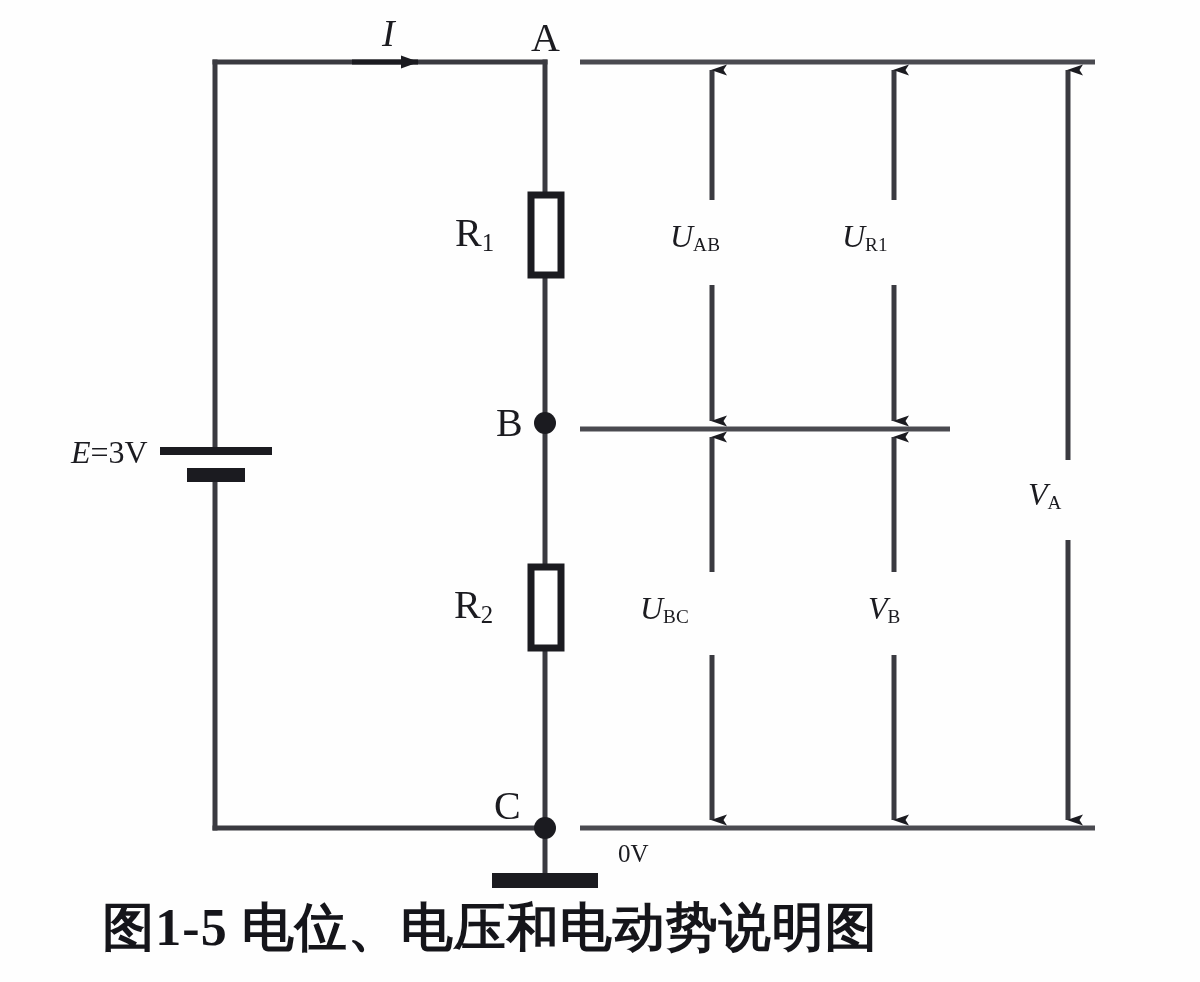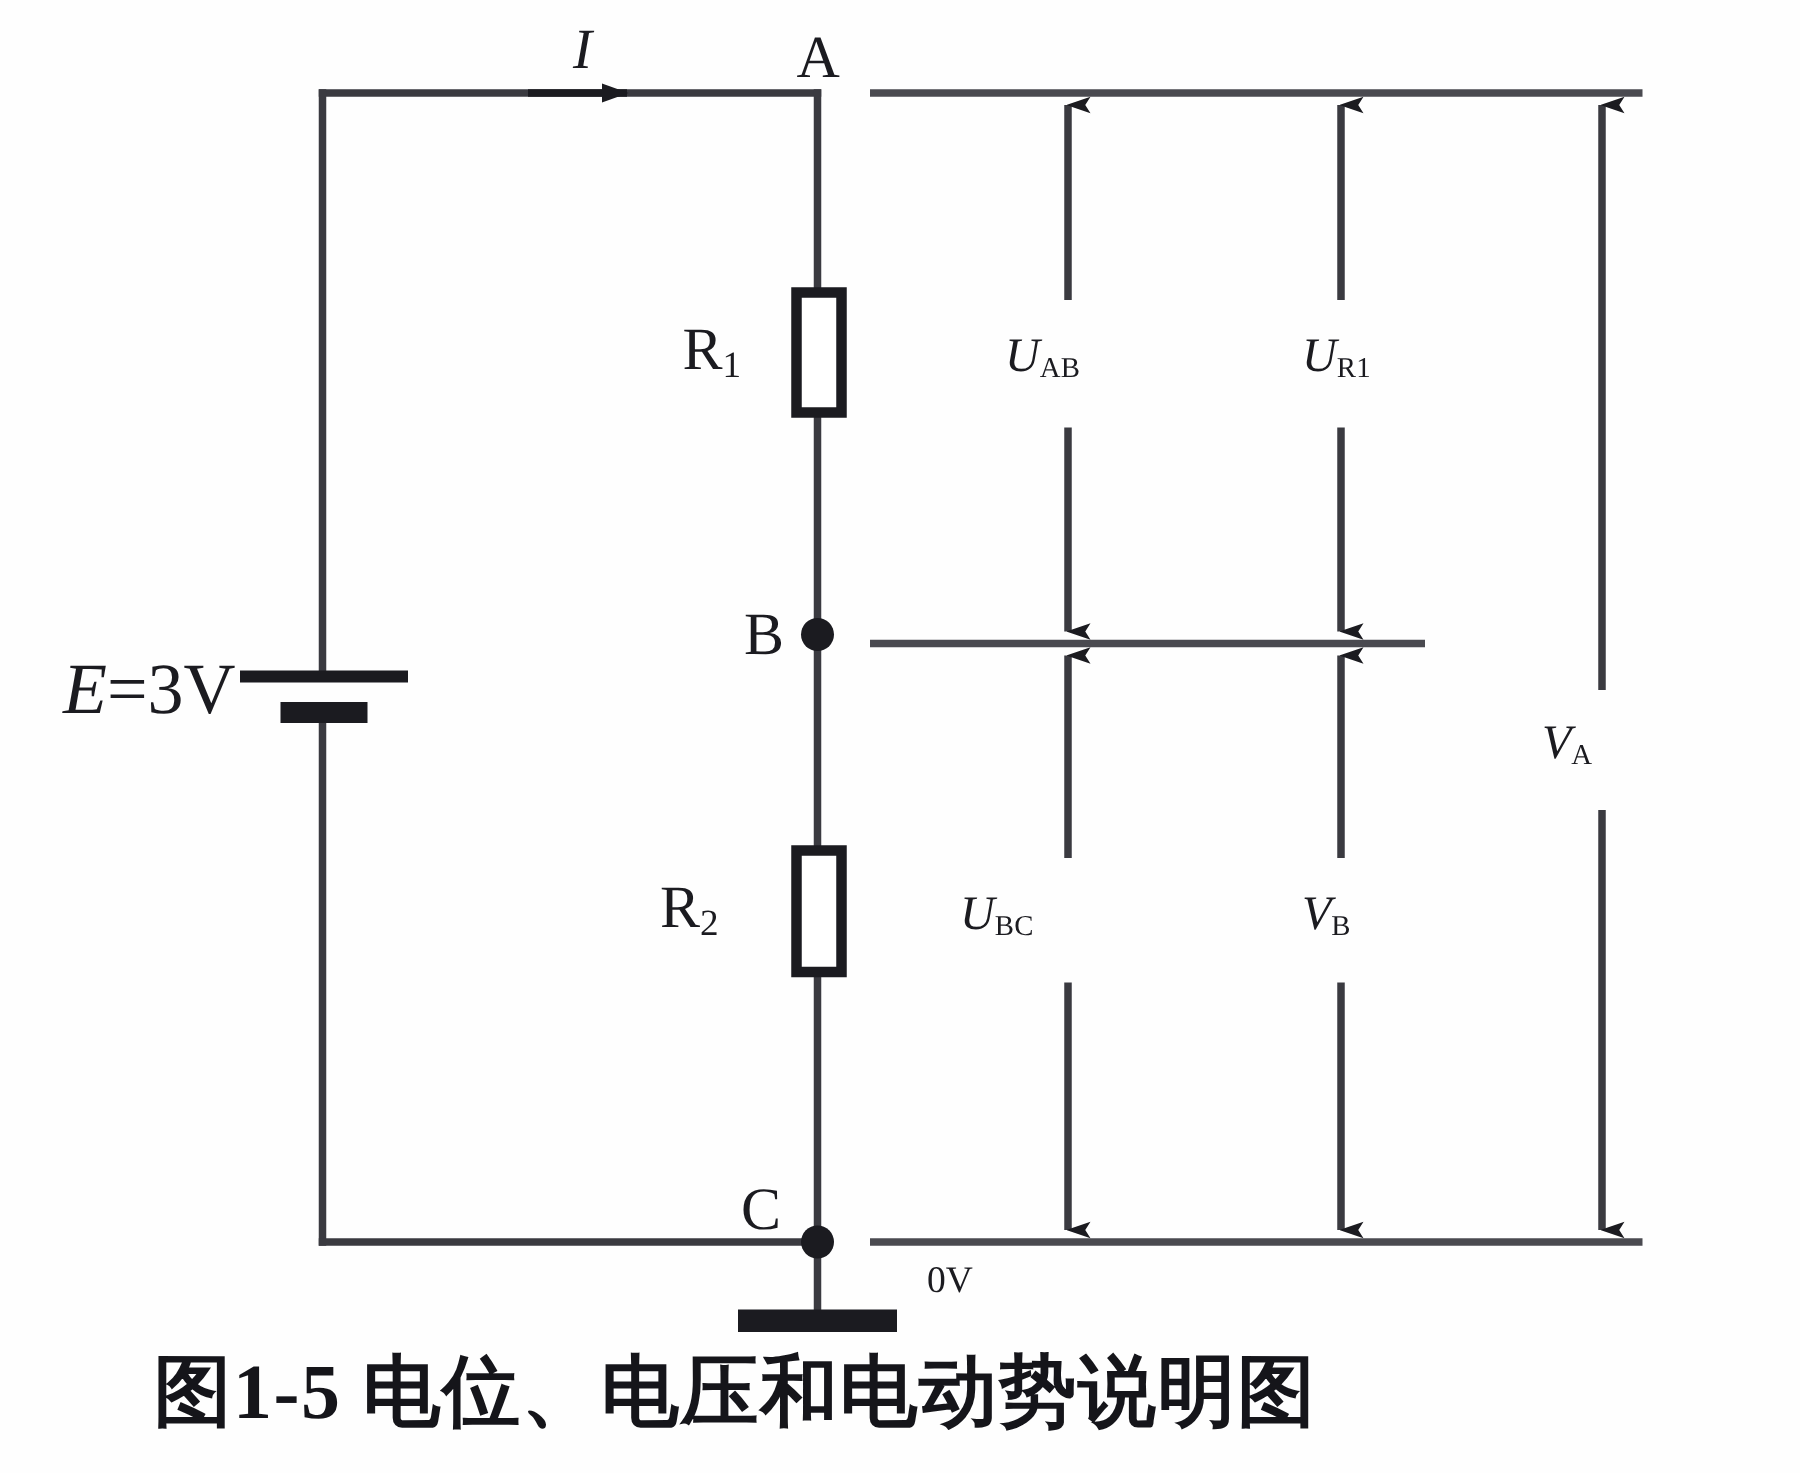--- a/index.html
+++ b/index.html
@@ -38,21 +38,22 @@
   }
   .res-lbl {
     font-size: 40px;
     font-family: "Liberation Serif", "DejaVu Serif", serif;
   }
   .res-lbl sub {
     font-size: 0.62em;
     vertical-align: -0.22em;
   }
   .emf-lbl {
-    font-size: 48px;
+    font-size: 32px;
+    margin-left: 29px;
   }
   .emf-lbl i {
     font-style: italic;
     font-family: "Liberation Serif", "DejaVu Serif", serif;
   }
   .cur-lbl {
     font-size: 38px;
     font-style: italic;
   }
   .volt-lbl {
@@ -186,28 +187,28 @@
 
   <div class="lbl cur-lbl" style="left:382px; top:14px;">I</div>
 
   <div class="lbl node-lbl" style="left:531px; top:18px;">A</div>
   <div class="lbl node-lbl" style="left:496px; top:403px;">B</div>
   <div class="lbl node-lbl" style="left:494px; top:786px;">C</div>
 
   <div class="lbl res-lbl" style="left:455px; top:213px;">
     <span>R</span><sub>1</sub>
   </div>
-  <div class="lbl res-lbl" style="left:440px; top:585px;">
+  <div class="lbl res-lbl" style="left:454px; top:585px;">
     <span>R</span><sub>2</sub>
   </div>
 
   <div class="lbl volt-lbl" style="left:670px; top:220px;">
     <i>U</i><sub>AB</sub>
   </div>
-  <div class="lbl volt-lbl" style="left:868px; top:220px;">
+  <div class="lbl volt-lbl" style="left:842px; top:220px;">
     <i>U</i><sub>R1</sub>
   </div>
   <div class="lbl volt-lbl" style="left:640px; top:592px;">
     <i>U</i><sub>BC</sub>
   </div>
   <div class="lbl volt-lbl" style="left:868px; top:592px;text-align:center;">
     <i>V</i><sub>B</sub>
   </div>
   <div class="lbl volt-lbl" style="left:1028px; top:478px;">
     <i>V</i><sub>A</sub>

